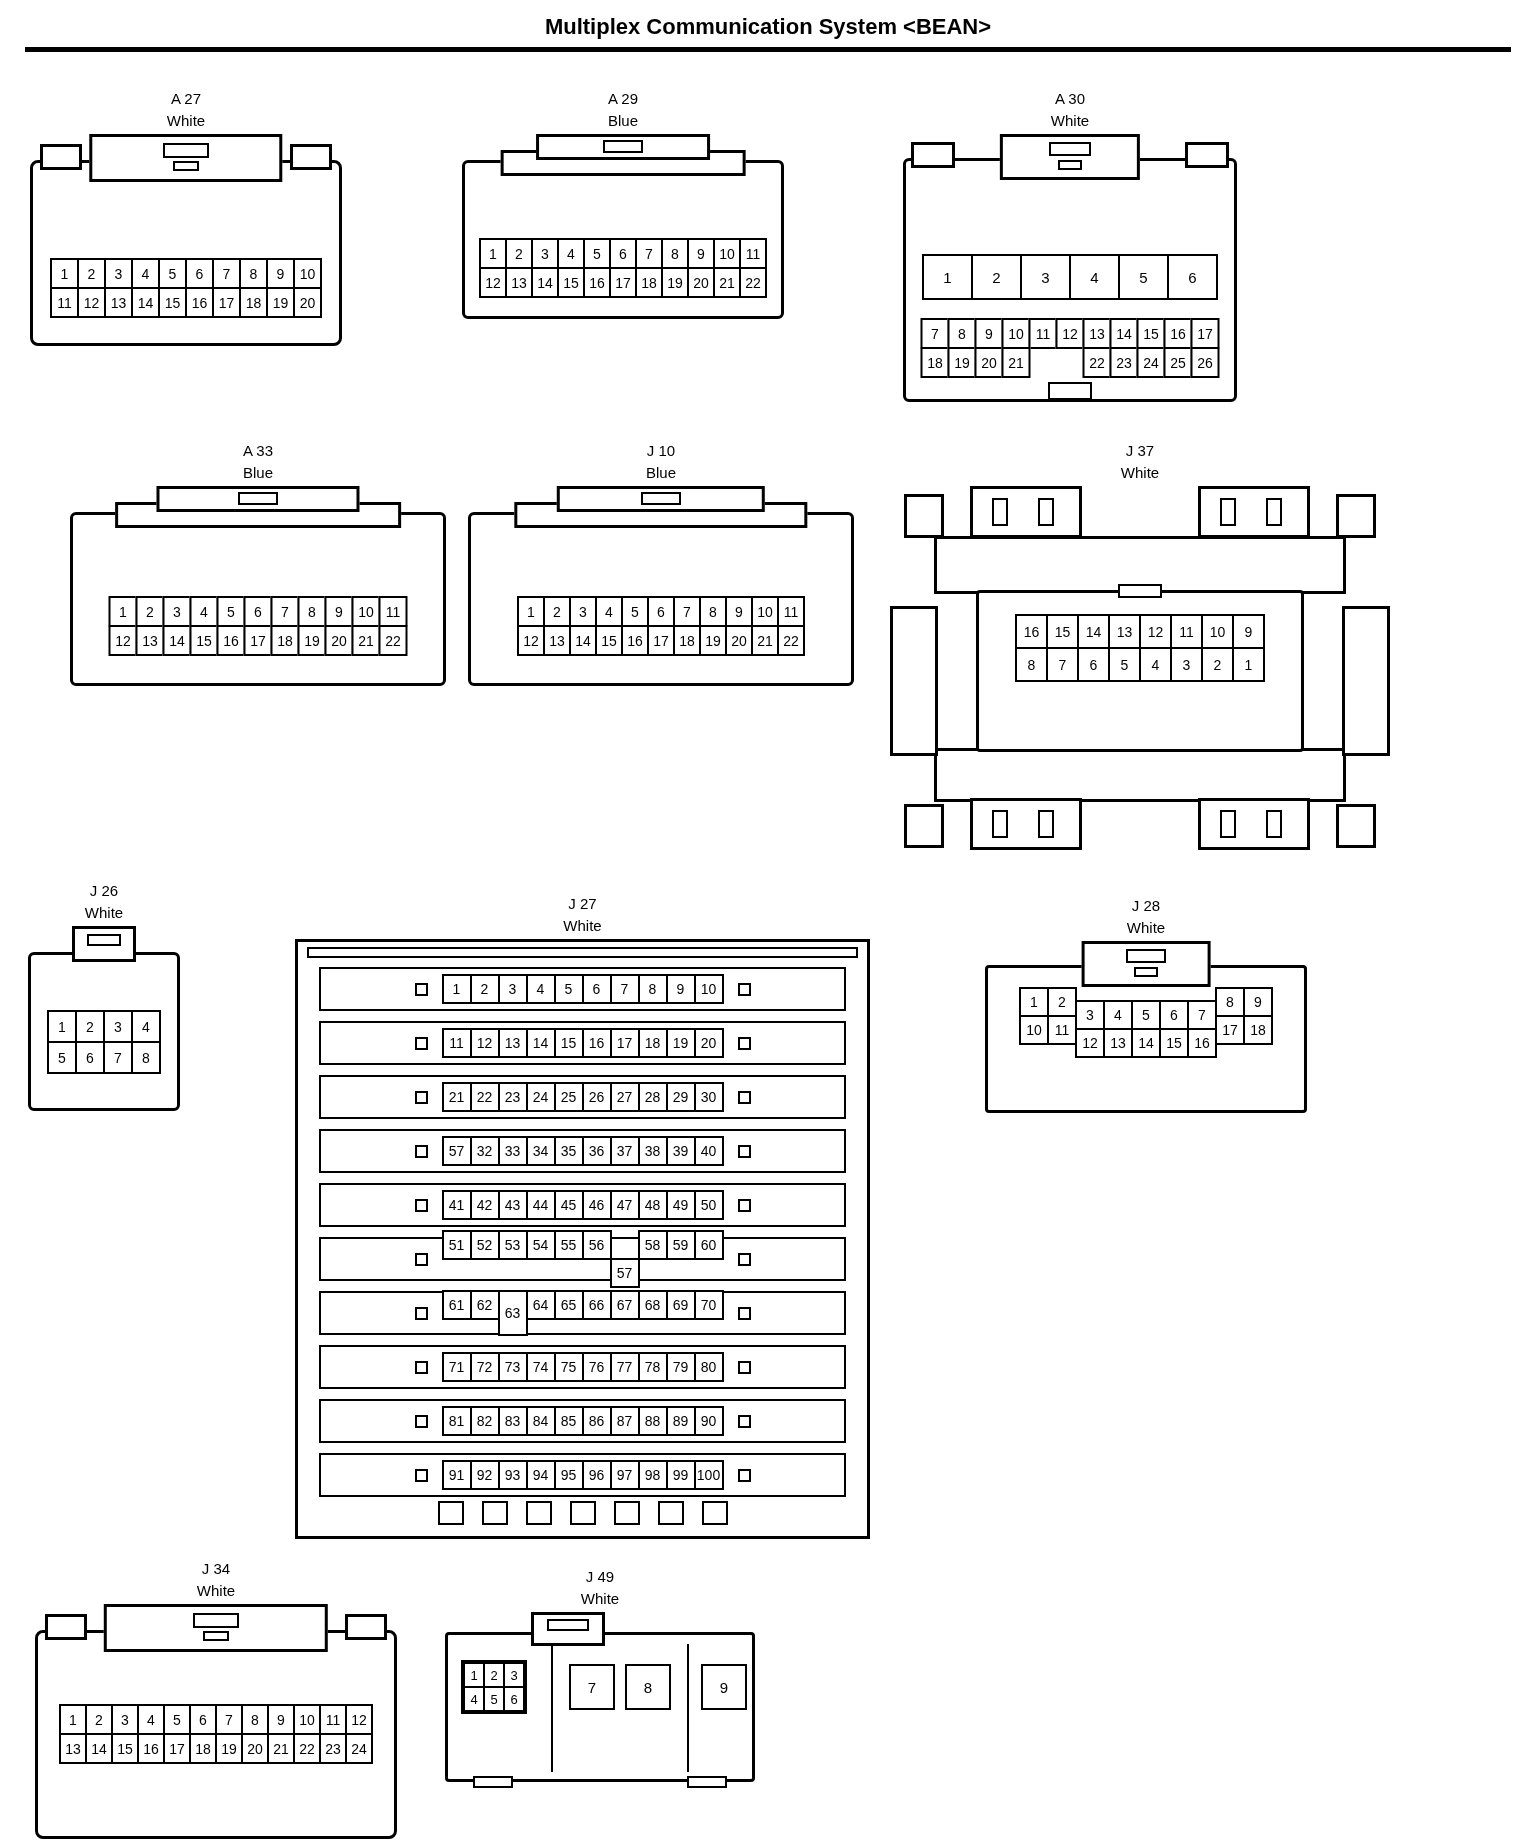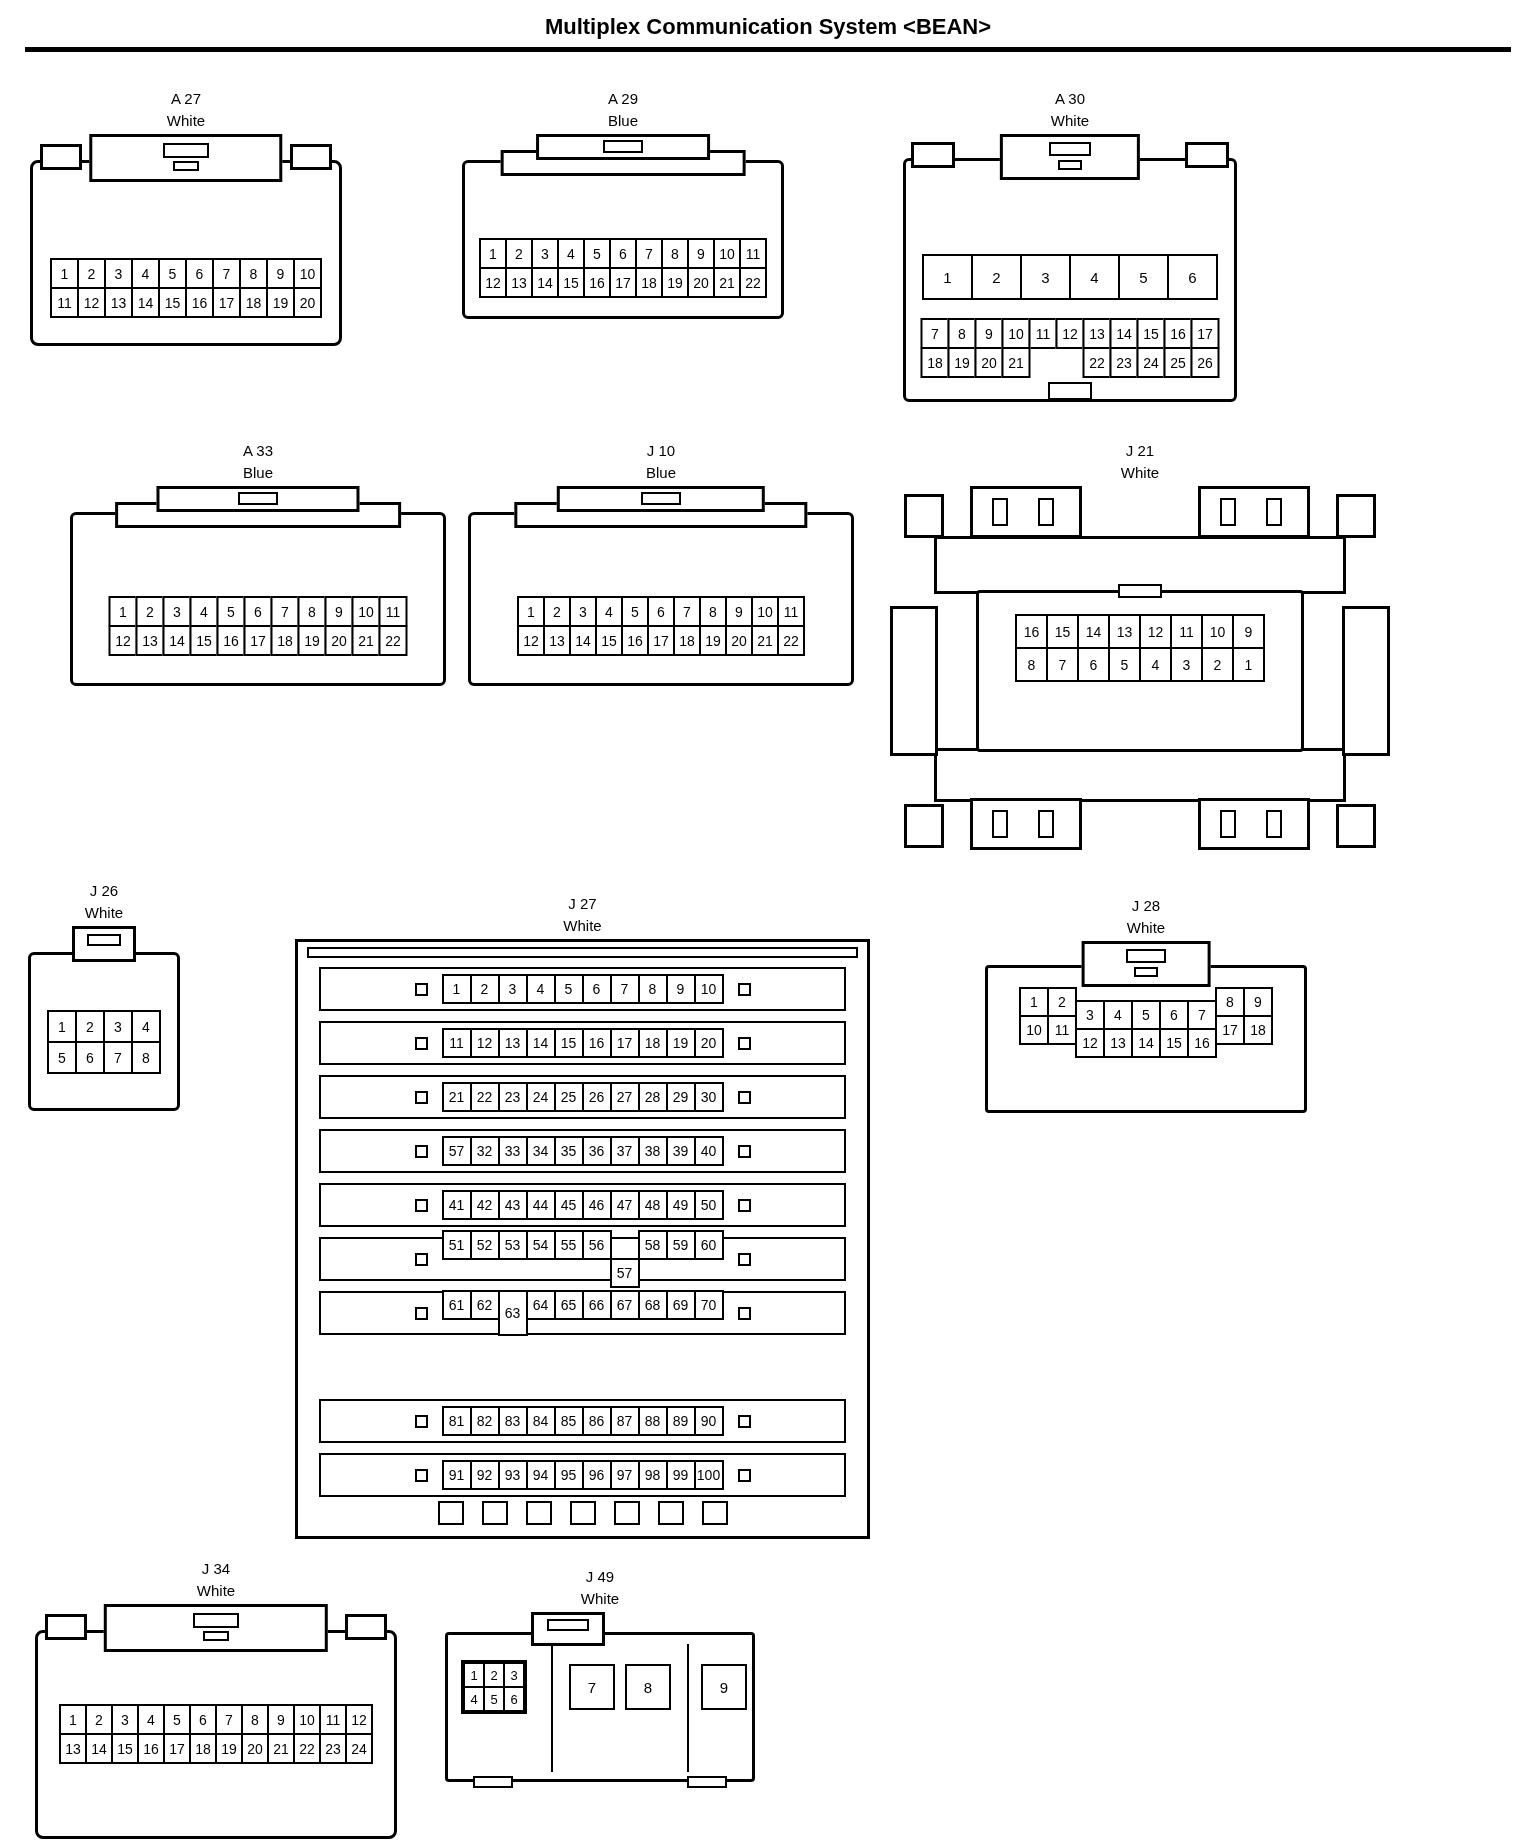--- a/index.html
+++ b/index.html
@@ -242,21 +242,21 @@
               <div class="pin" style="width:28px;height:31px;">19</div>
               <div class="pin" style="width:28px;height:31px;">20</div>
               <div class="pin" style="width:28px;height:31px;">21</div>
               <div class="pin" style="width:28px;height:31px;">22</div>
             </div>
           </div>
         </div>
       </div>
       <div class="connector" style="left: 890px; top: 440px; width: 500px;">
         <div class="conn-head">
-          <div class="conn-name">J 21</div>
+          <div class="conn-name">J 37</div>
           <div class="conn-color">White</div>
         </div>
         <div class="shell" style="height:372px">
           <div class="abs" style="left:44px;top:50px;width:412px;height:58px;border:3px solid #000;"></div>
           <div class="abs" style="left:44px;top:262px;width:412px;height:54px;border:3px solid #000;"></div>
           <div class="abs" style="left:0;top:120px;width:48px;height:150px;border:3px solid #000;"></div>
           <div class="abs" style="right:0;top:120px;width:48px;height:150px;border:3px solid #000;"></div>
           <div class="abs" style="left:14px;top:8px;width:40px;height:44px;border:3px solid #000;"></div>
           <div class="abs" style="right:14px;top:8px;width:40px;height:44px;border:3px solid #000;"></div>
           <div class="abs" style="left:80px;top:0px;width:112px;height:52px;border:3px solid #000;"></div>
@@ -437,20 +437,36 @@
               <div class="pin" style="width:30px;height:30px;">64</div>
               <div class="pin" style="width:30px;height:30px;">65</div>
               <div class="pin" style="width:30px;height:30px;">66</div>
               <div class="pin" style="width:30px;height:30px;">67</div>
               <div class="pin" style="width:30px;height:30px;">68</div>
               <div class="pin" style="width:30px;height:30px;">69</div>
               <div class="pin" style="width:30px;height:30px;">70</div>
             </div>
             <div class="sq"></div>
           </div>
+          <div class="j27-slot" style="top:406px">
+            <div class="sq"></div>
+            <div class="pin-row">
+              <div class="pin" style="width:30px;height:30px;">71</div>
+              <div class="pin" style="width:30px;height:30px;">72</div>
+              <div class="pin" style="width:30px;height:30px;">73</div>
+              <div class="pin" style="width:30px;height:30px;">74</div>
+              <div class="pin" style="width:30px;height:30px;">75</div>
+              <div class="pin" style="width:30px;height:30px;">76</div>
+              <div class="pin" style="width:30px;height:30px;">77</div>
+              <div class="pin" style="width:30px;height:30px;">78</div>
+              <div class="pin" style="width:30px;height:30px;">79</div>
+              <div class="pin" style="width:30px;height:30px;">80</div>
+            </div>
+            <div class="sq"></div>
+          </div>
           <div class="j27-slot" style="top:460px">
             <div class="sq"></div>
             <div class="pin-row">
               <div class="pin" style="width:30px;height:30px;">81</div>
               <div class="pin" style="width:30px;height:30px;">82</div>
               <div class="pin" style="width:30px;height:30px;">83</div>
               <div class="pin" style="width:30px;height:30px;">84</div>
               <div class="pin" style="width:30px;height:30px;">85</div>
               <div class="pin" style="width:30px;height:30px;">86</div>
               <div class="pin" style="width:30px;height:30px;">87</div>

